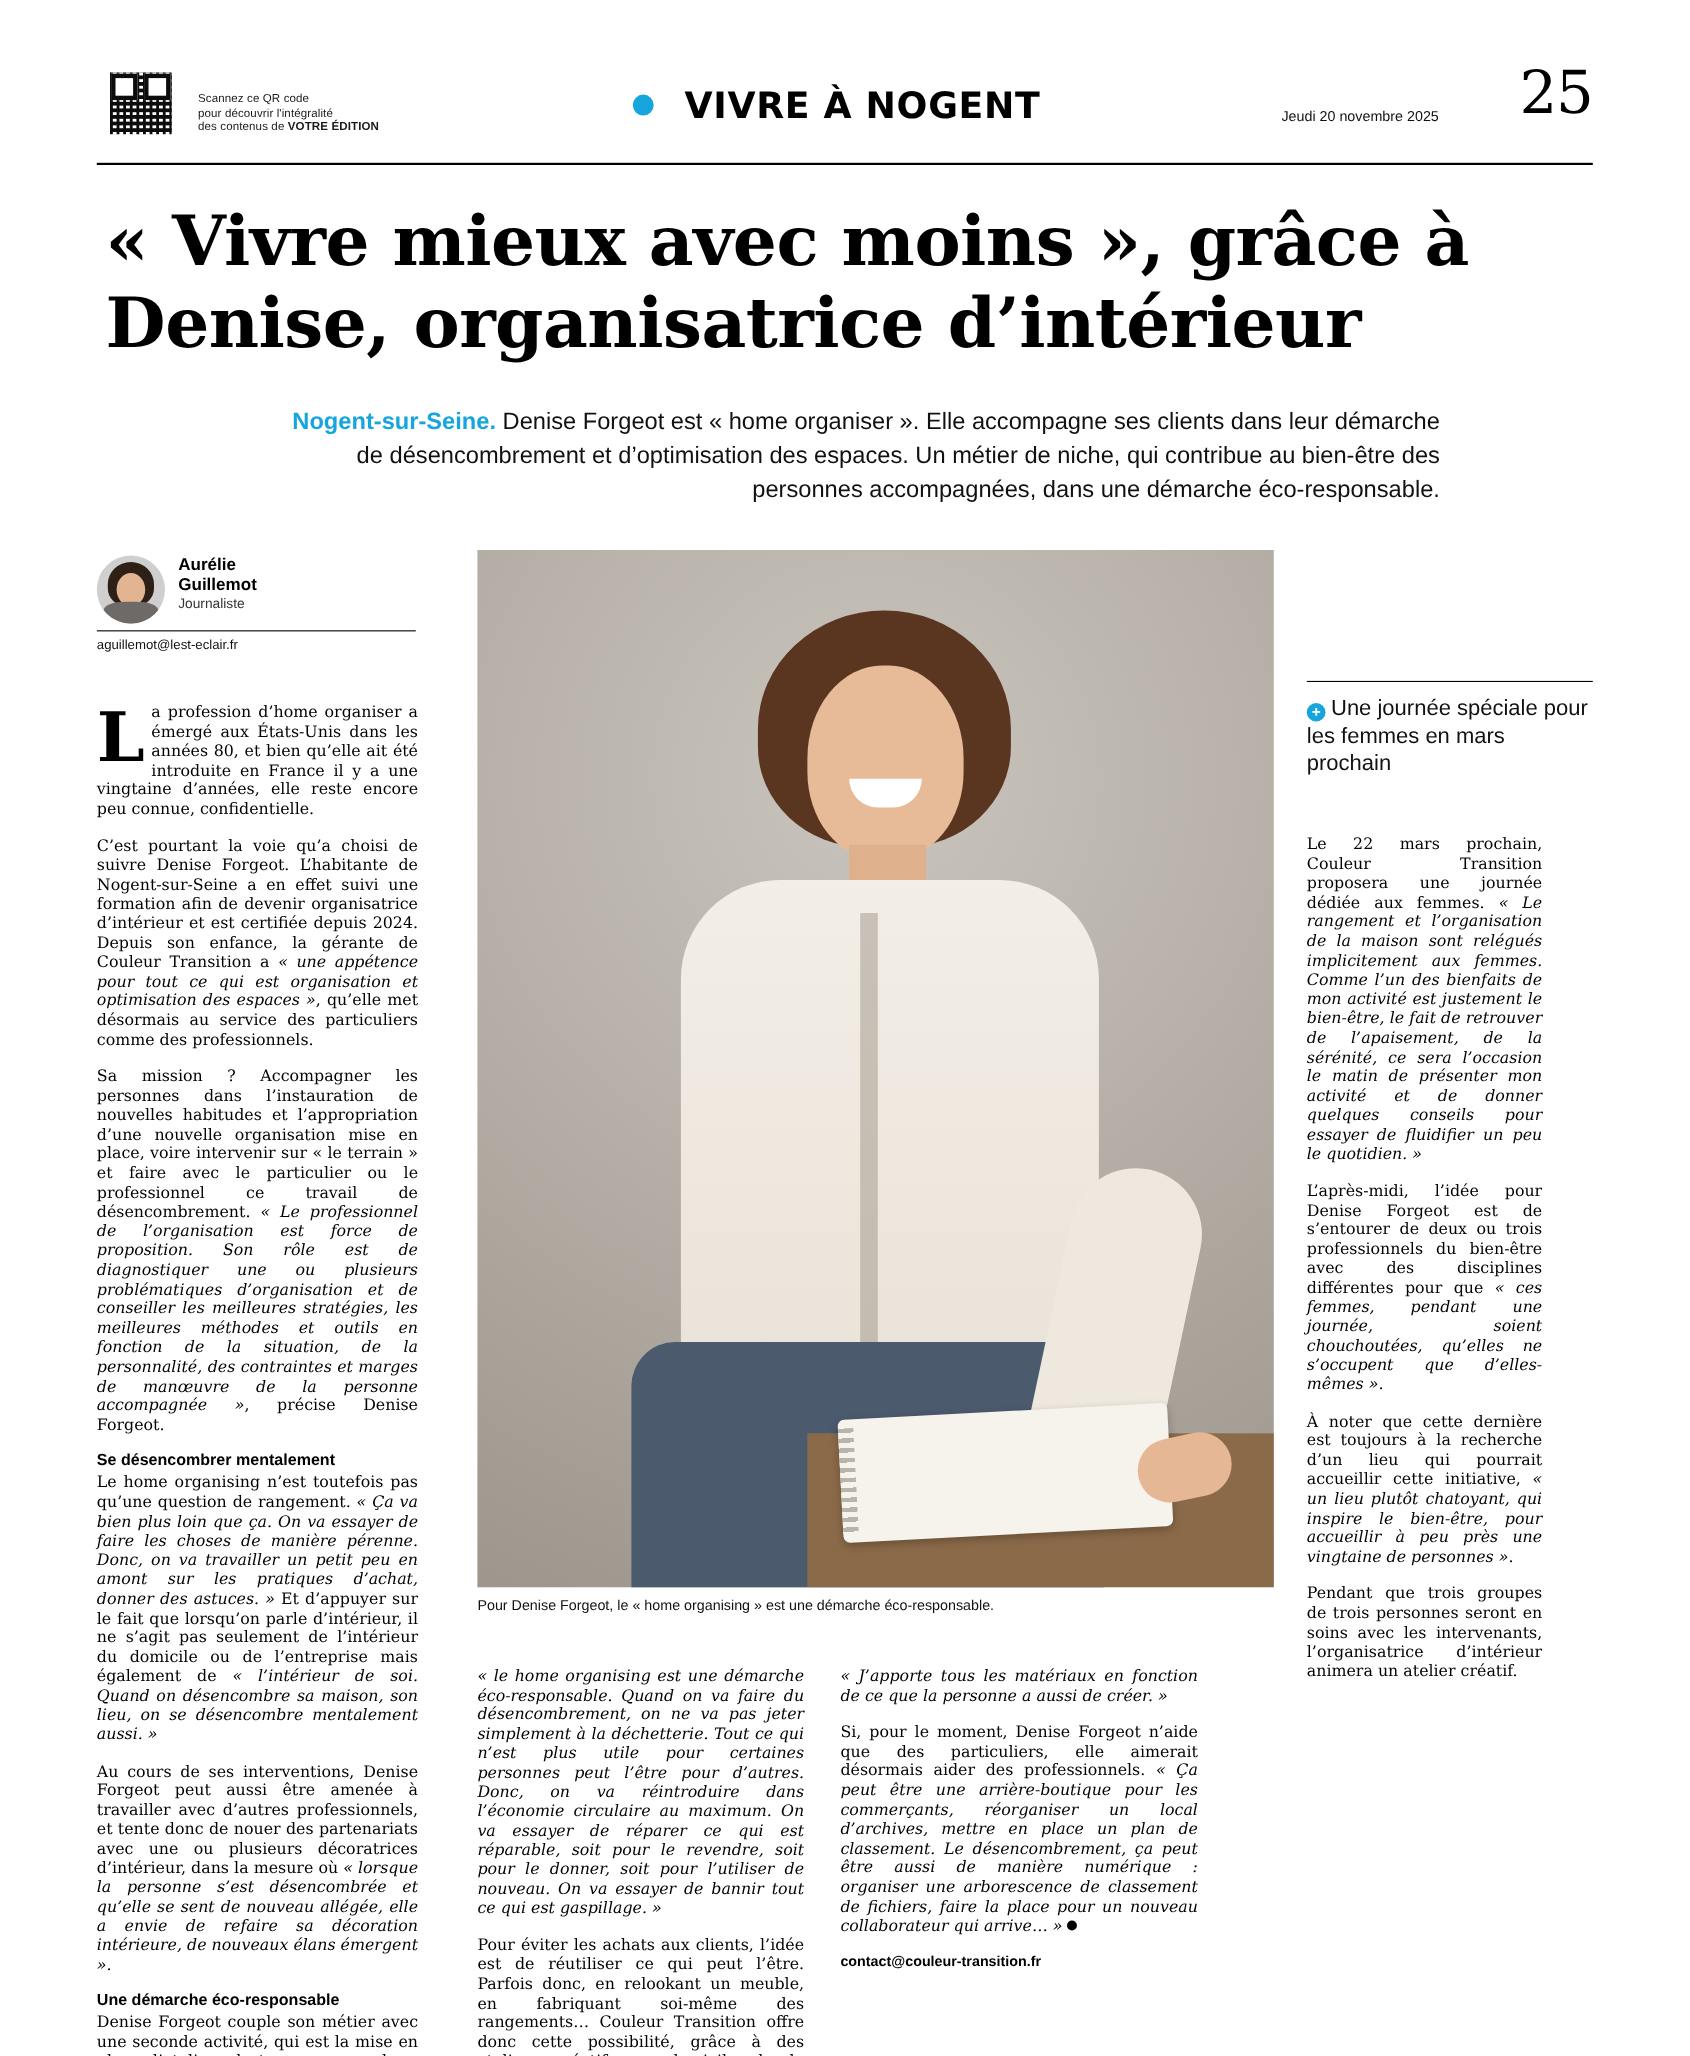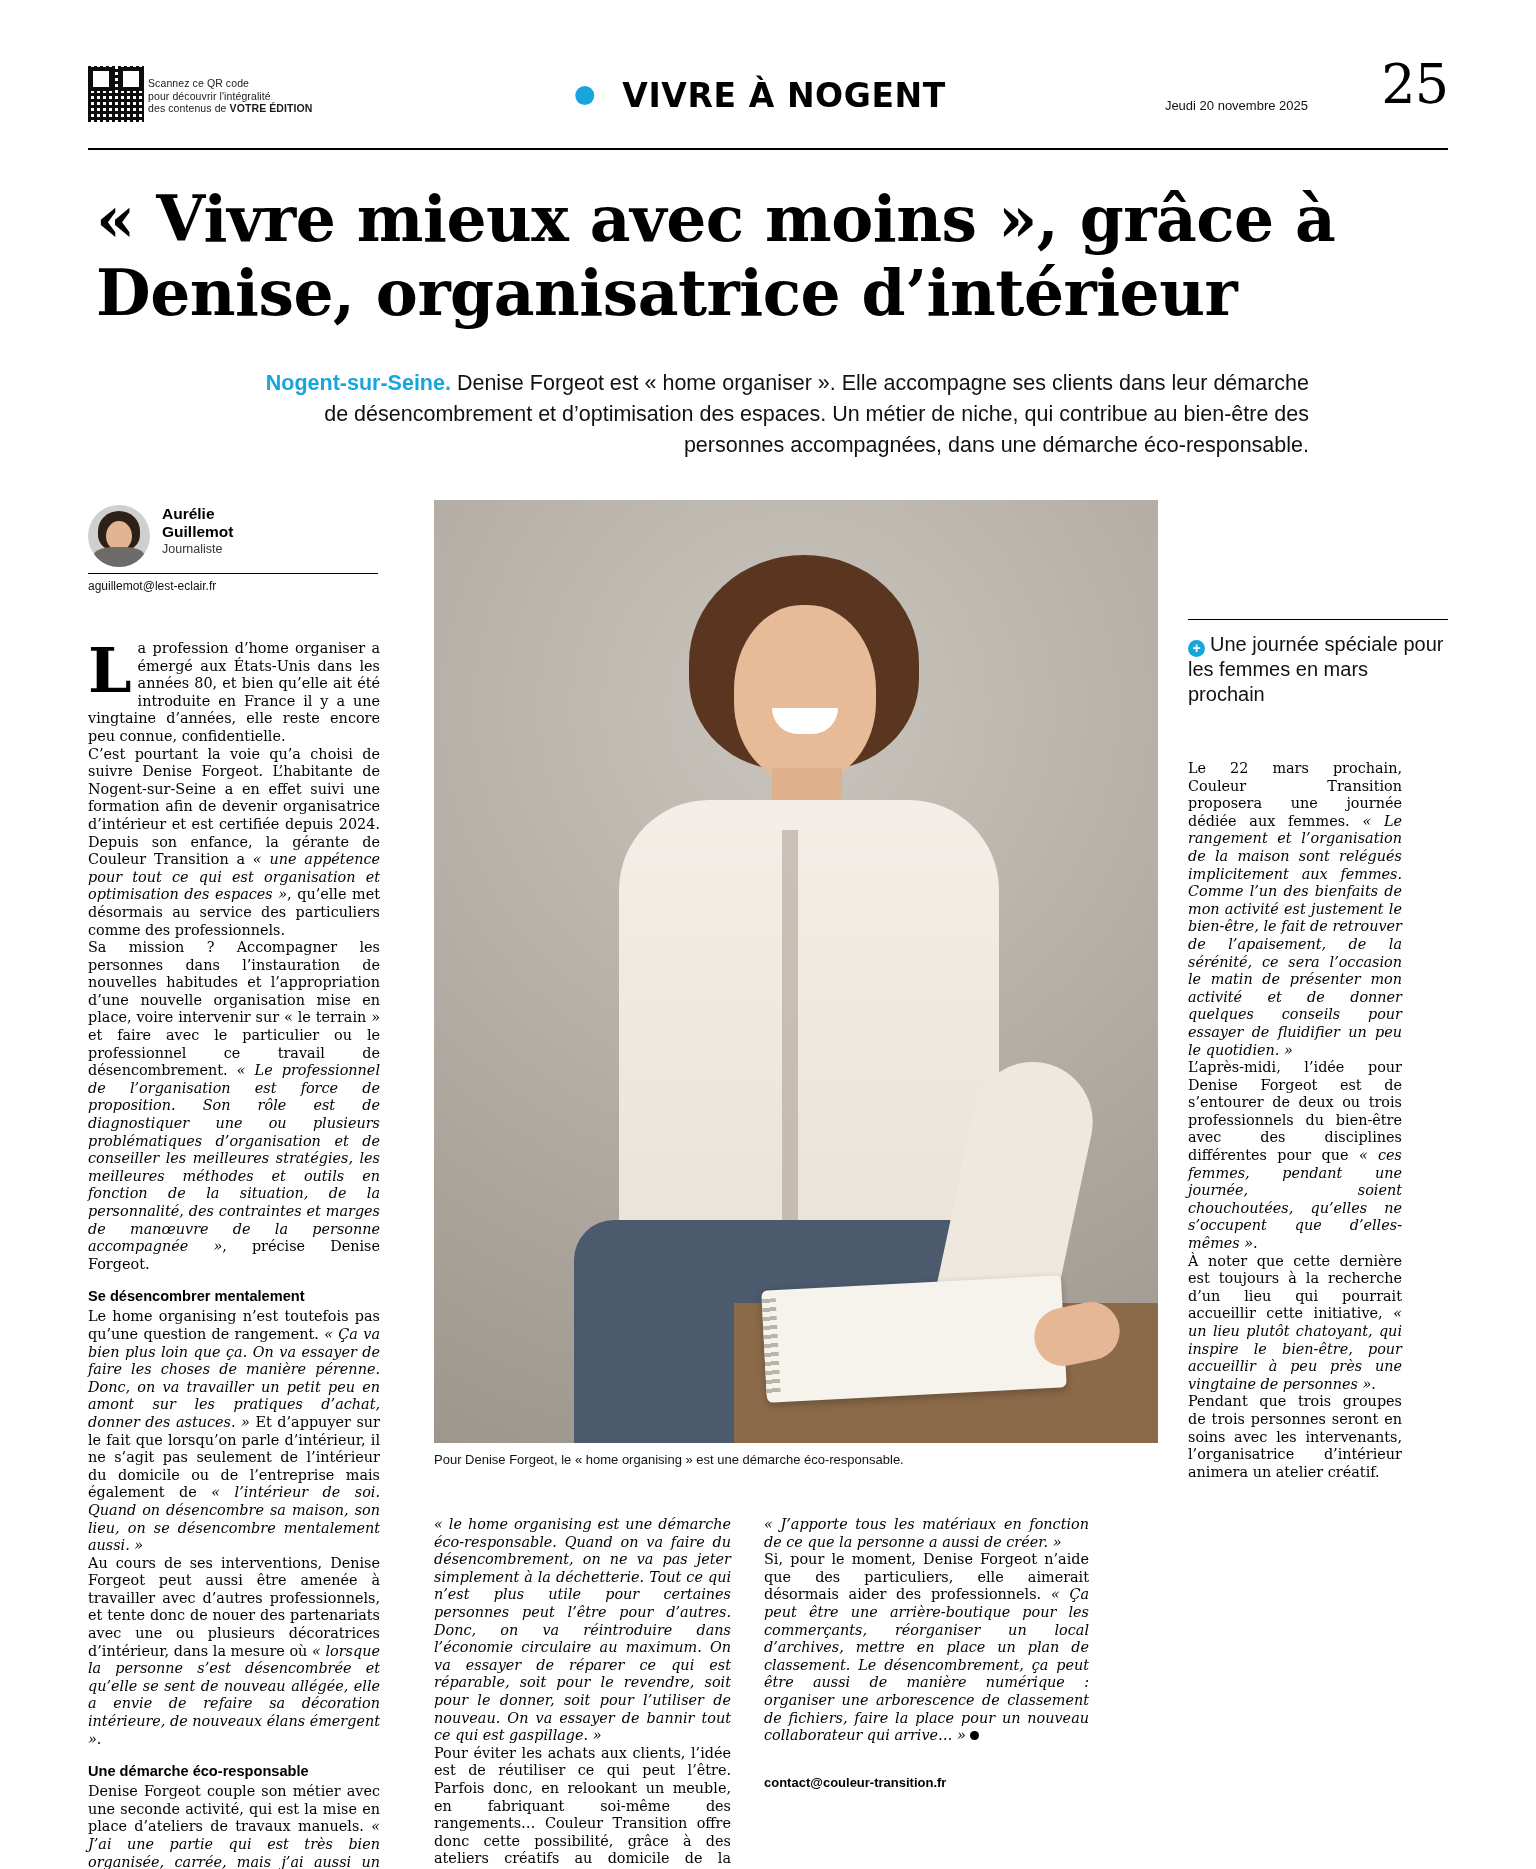--- a/index.html
+++ b/index.html
@@ -26,25 +26,25 @@
   
   .masthead {
     position: absolute;
     left: 88px;
     top: 58px;
     width: 1360px;
     height: 78px;
   }
   .qr-block {
     position: absolute;
-    left: 0;
+    left: 12px;
     top: 8px;
     display: flex;
-    align-items: center;
-    gap: 4px;
+    align-items: flex-end;
+    gap: 24px;
   }
   .qr-code {
     width: 56px;
     height: 56px;
     background-image:
       linear-gradient(90deg, #000 50%, transparent 50%),
       linear-gradient(0deg, #000 50%, transparent 50%);
     background-size: 6px 6px, 6px 6px;
     background-color: #fff;
     position: relative;
@@ -211,21 +211,21 @@
   
   .col {
     position: absolute;
     font-family: "DejaVu Serif", serif;
     font-size: 14.4px;
     line-height: 17.6px;
     text-align: justify;
     color: #000;
   }
   .col p { margin: 0; }
-  .col p + p { margin-top: 0; }
+  .col p + p { margin-top: 16px; }
   .col i, .col em { font-style: italic; }
 
   .col-1 {
     left: 88px;
     top: 640px;
     width: 292px;
   }
   .dropcap-para::first-letter {
     float: left;
     font-family: "DejaVu Serif", serif;

